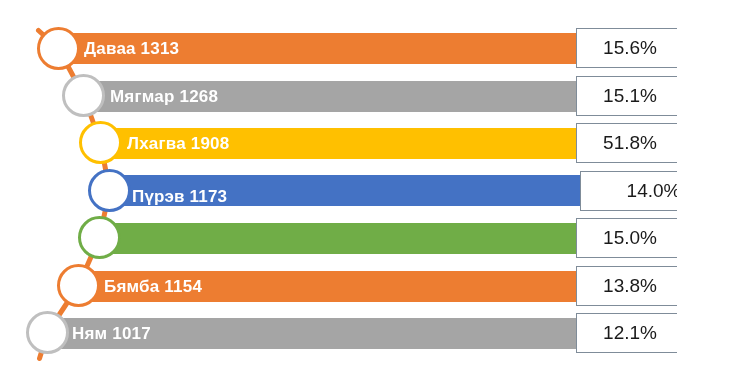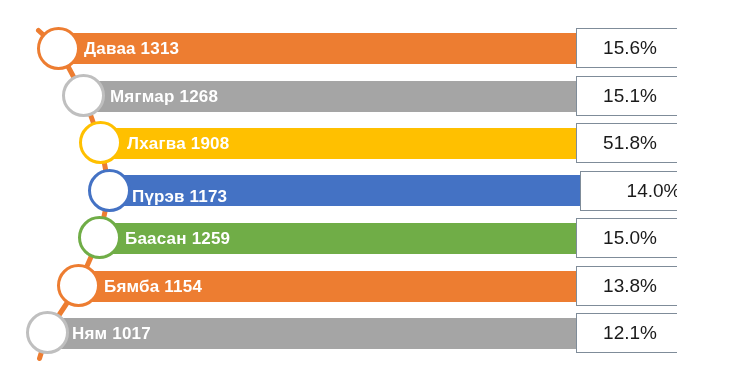--- a/index.html
+++ b/index.html
@@ -108,21 +108,20 @@
     <div class="pct-box" style="left: 576px; top: 28px;">15.6%</div>
     <div class="bar-label" style="left: 110px; top: 81px; text-align: right;">Мягмар 1268</div>
     <div class="node-circle" style="left: 62px; top: 74px; border-color: rgb(191, 191, 191);"></div>
     <div class="pct-box" style="left: 576px; top: 76px;">15.1%</div>
     <div class="bar-label" style="left: 127px; top: 128px;">Лхагва 1908</div>
     <div class="node-circle" style="left: 79px; top: 121px; border-color: rgb(255, 192, 0);"></div>
     <div class="pct-box" style="left: 576px; top: 123px;">51.8%</div>
     <div class="bar-label" style="left: 132px; top: 175px; margin-top: 6px;">Пүрэв 1173</div>
     <div class="node-circle" style="left: 88px; top: 169px; border-color: rgb(68, 114, 196);"></div>
     <div class="pct-box" style="left: 580px; top: 171px; padding-left: 39px;">14.0%</div>
-    <div class="bar-label" style="left: 125px; top: 223px;">Баасан 1259</div>
     <div class="node-circle" style="left: 78px; top: 216px; border-color: rgb(112, 173, 71);"></div>
     <div class="pct-box" style="left: 576px; top: 218px;">15.0%</div>
     <div class="bar-label" style="left: 104px; top: 271px;">Бямба 1154</div>
     <div class="node-circle" style="left: 57px; top: 264px; border-color: rgb(237, 125, 49);"></div>
     <div class="pct-box" style="left: 576px; top: 266px;">13.8%</div>
     <div class="bar-label" style="left: 72px; top: 318px;">Ням 1017</div>
     <div class="node-circle" style="left: 26px; top: 311px; border-color: rgb(191, 191, 191);"></div>
     <div class="pct-box" style="left: 576px; top: 313px;">12.1%</div>
   </div>
 

